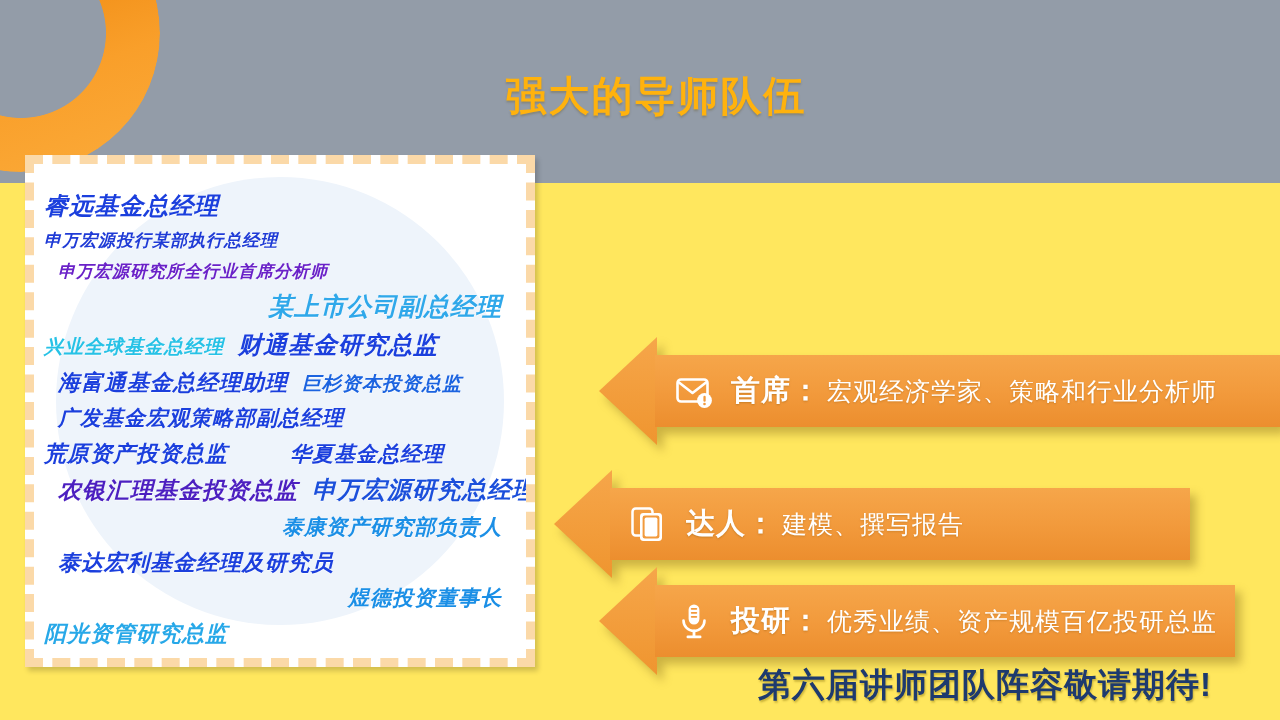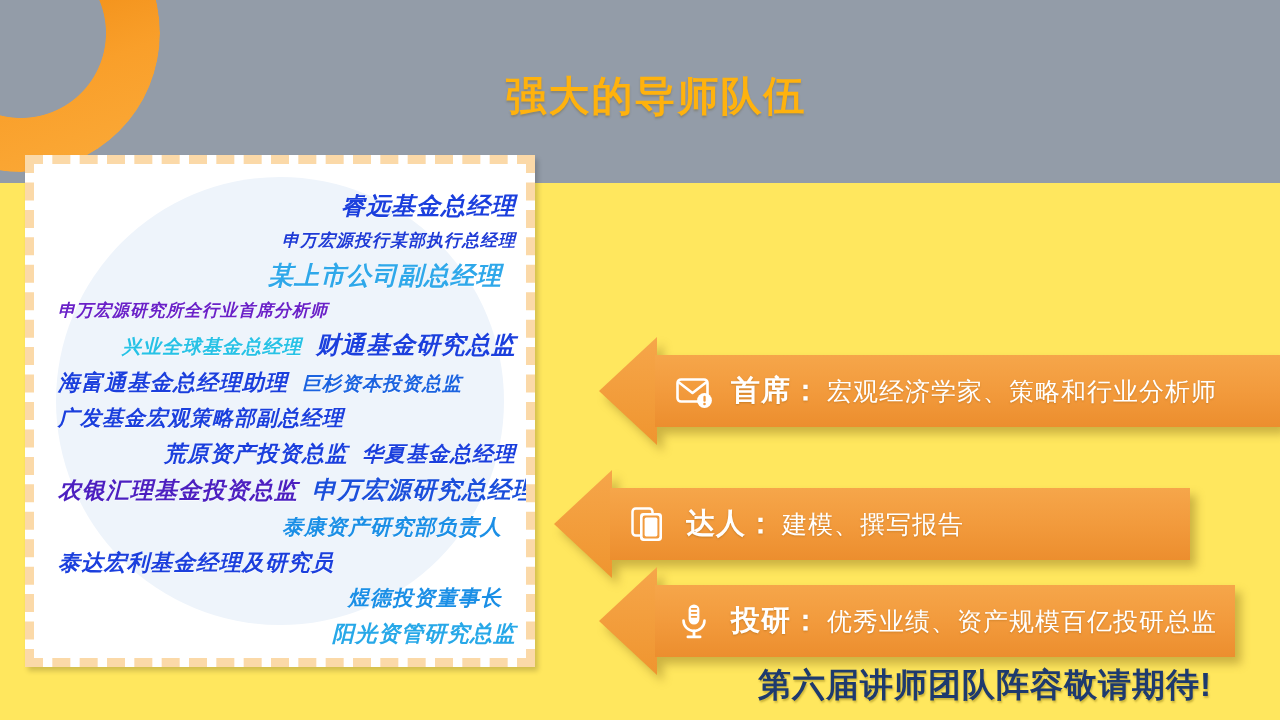--- a/index.html
+++ b/index.html
@@ -48,21 +48,21 @@
   .cloud-inner{
     position:absolute;inset:0;padding:16px 10px 0 10px;box-sizing:border-box;
     display:flex;flex-direction:column;justify-content:flex-start;
   }
   .wc-line{
     display:flex;align-items:baseline;gap:14px;white-space:nowrap;
     font-family:"DejaVu Serif","Liberation Serif",serif;
     font-weight:bold;font-style:italic;
     line-height:1.02;
   }
-  .wc-line.c{justify-content:flex-end;}
+  .wc-line.c{justify-content:flex-start;}
   .wc-line.l{justify-content:flex-start;padding-left:14px;}
   .wc-line.r{justify-content:flex-end;padding-right:14px;}
   .wc{letter-spacing:1px;text-shadow:0 1px 0 rgba(255,255,255,.6);}
 
   
   .banner{
     position:absolute;height:72px;display:flex;align-items:center;
     filter:drop-shadow(6px 7px 5px rgba(120,95,20,.38));
   }
   .banner .body{
@@ -118,40 +118,40 @@
 
   <div class="cloud-card">
     <div class="cloud-bubble"></div>
     <div class="cloud-inner" id="cloud-inner" style="justify-content: space-evenly;">
         <div class="wc-line c">
           <span class="wc" style="font-size: 24px; color: rgb(27, 63, 221);">睿远基金总经理</span>
         </div>
         <div class="wc-line c">
           <span class="wc" style="font-size: 17px; color: rgb(31, 59, 214);">申万宏源投行某部执行总经理</span>
         </div>
+        <div class="wc-line l">
+          <span class="wc" style="font-size: 17px; color: rgb(106, 33, 200);">申万宏源研究所全行业首席分析师</span>
+        </div>
         <div class="wc-line r">
           <span class="wc" style="font-size: 25px; color: rgb(47, 168, 234);">某上市公司副总经理</span>
         </div>
-        <div class="wc-line l">
-          <span class="wc" style="font-size: 17px; color: rgb(106, 33, 200);">申万宏源研究所全行业首席分析师</span>
-        </div>
         <div class="wc-line c">
           <span class="wc" style="font-size: 19px; color: rgb(39, 194, 230);">兴业全球基金总经理</span>
           <span class="wc" style="font-size: 24px; color: rgb(27, 63, 221);">财通基金研究总监</span>
         </div>
         <div class="wc-line l">
           <span class="wc" style="font-size: 22px; color: rgb(27, 63, 221);">海富通基金总经理助理</span>
           <span class="wc" style="font-size: 19px; color: rgb(27, 99, 224);">巨杉资本投资总监</span>
         </div>
         <div class="wc-line l">
           <span class="wc" style="font-size: 21px; color: rgb(27, 63, 221);">广发基金宏观策略部副总经理</span>
         </div>
         <div class="wc-line c">
           <span class="wc" style="font-size: 22px; color: rgb(27, 63, 221);">荒原资产投资总监</span>
-          <span class="wc" style="font-size: 21px; color: rgb(27, 63, 221);">华夏基金总经理</span>
+          <span class="wc" style="font-size: 21px; color: rgb(27, 63, 221); margin-left: 48px;">华夏基金总经理</span>
         </div>
         <div class="wc-line l">
           <span class="wc" style="font-size: 23px; color: rgb(76, 31, 192);">农银汇理基金投资总监</span>
           <span class="wc" style="font-size: 24px; color: rgb(27, 79, 219); text-align: right;">申万宏源研究总经理</span>
         </div>
         <div class="wc-line r">
           <span class="wc" style="font-size: 21px; color: rgb(27, 143, 230);">泰康资产研究部负责人</span>
         </div>
         <div class="wc-line l">
           <span class="wc" style="font-size: 22px; color: rgb(27, 63, 221);">泰达宏利基金经理及研究员</span>

